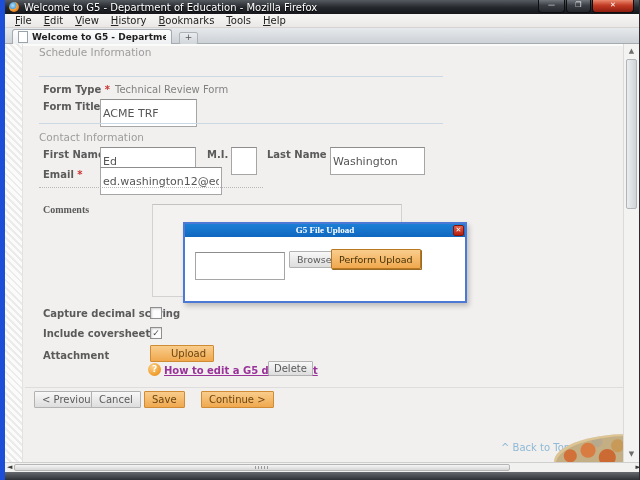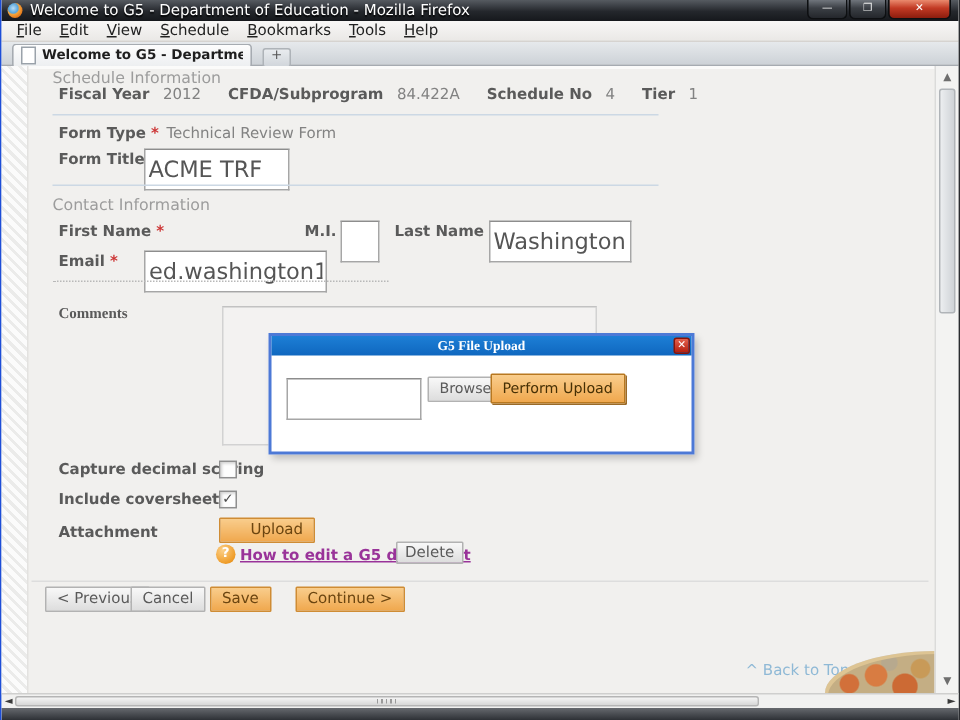--- a/index.html
+++ b/index.html
@@ -1,19 +1,19 @@
 <!DOCTYPE html>
 <html><head>
 <meta charset="utf-8">
 <style>
   html,body { margin:0; padding:0; background:#888; }
   .screen {
     position:relative; width:640px; height:480px; overflow:hidden;
     font-family:"DejaVu Sans","Liberation Sans",sans-serif;
-    background:#f1f0ee; border-left:1px solid #1d4ed8; border-right:1px solid #2a2c30; box-sizing:border-box;
+    background:#f1f0ee; border-left:5px solid #1d4ed8; border-right:1px solid #2a2c30; box-sizing:border-box;
   }
   
   .titlebar { position:absolute; top:0; left:0; width:100%; height:14px;
     background:linear-gradient(#565b61,#24272c 55%,#16181c); display:flex; align-items:center; }
   .fx-icon { width:10px; height:10px; border-radius:50%; margin:0 5px 0 4px; flex:0 0 auto;
     background:radial-gradient(circle at 38% 35%, #bcdff5 0%, #58a6dc 36%, #f4a43c 46%, #e07014 78%, #b44e08 100%); }
   .title-text { color:#fff; font-size:10px; line-height:13px; white-space:nowrap; text-shadow:0 1px 1px #000; }
   .win-controls { position:absolute; right:5px; top:0; display:flex; gap:1px; }
   .win-btn { height:13px; border:1px solid #0d0f11; border-top:none; border-radius:0 0 4px 4px;
     background:linear-gradient(#70757c,#3b3f45 45%,#24272c); color:#e9e9e9; font-size:7px; line-height:11px; text-align:center; box-sizing:border-box; }
@@ -41,21 +41,21 @@
   .flabel { position:absolute; font-size:10px; font-weight:bold; color:#5a5a5a; white-space:nowrap; }
   .fvalue { position:absolute; font-size:10px; color:#828282; white-space:nowrap; }
   .req { color:#cc3333; font-weight:bold; }
   .sched-row { position:absolute; left:38px; top:58px; display:flex; align-items:baseline; white-space:nowrap; }
   .sched-row .lab { font-size:10px; font-weight:bold; color:#5a5a5a; margin-right:9px; }
   .sched-row .val { font-size:10px; color:#828282; margin-right:18px; }
   .divider-blue { position:absolute; height:1px; background:#ccd8e4; }
   .divider-grey { position:absolute; height:1px; background:#dddddd; }
   .divider-dot { position:absolute; height:0; border-top:1px dotted #b8b8b8; }
   .tinput { position:absolute; height:14px; border:1px solid #a6a6a6; border-top-color:#8d8d8d;
-    background:#fff; font-size:15px; color:#555; padding:13px 2px; box-sizing:border-box; font-family:inherit; }
+    background:#fff; font-size:11px; color:#555; padding:13px 2px; box-sizing:border-box; font-family:inherit; }
   .comments-box { position:absolute; left:147px; top:204px; width:250px; height:93px;
     background:#f3f2f1; border:1px solid #d2d2d2; border-top-color:#c2c2c2; resize:none; box-sizing:border-box; font-family:inherit; font-size:10px; color:#555; }
   .checkbox { position:absolute; width:12px; height:12px; background:#fdfdfd; border:1px solid #8f8f8f;
     box-shadow:inset 1px 1px 2px rgba(0,0,0,.18); font-size:9px; line-height:11px; text-align:center; color:#4a4a4a; box-sizing:border-box; }
   .btn { position:absolute; font-family:inherit; font-size:10px; padding:2px 7px; border-radius:1px; white-space:nowrap; }
   .btn-grey { background:linear-gradient(#f8f8f8,#dddddd); border:1px solid #b2b2b2; color:#5a5a5a; }
   .btn-orange { background:linear-gradient(#f9cd8c,#f0a84e); border:1px solid #cf8c34; color:#6b4510; }
   .q-icon { position:absolute; left:143px; top:363px; width:13px; height:13px; border-radius:50%;
     background:radial-gradient(circle at 35% 30%, #fcd088, #ef9c28 70%, #d07f10); color:#fff;
     font-weight:bold; font-size:9px; text-align:center; line-height:13px; }
@@ -112,63 +112,54 @@
       <span class="win-btn min">—</span>
       <span class="win-btn max">❐</span>
       <span class="win-btn close">✕</span>
     </span>
   </div>
 
   <div class="menubar">
     <span class="menu-item">File</span>
     <span class="menu-item">Edit</span>
     <span class="menu-item">View</span>
-    <span class="menu-item">Schedule</span>
+    <span class="menu-item">History</span>
     <span class="menu-item">Bookmarks</span>
     <span class="menu-item">Tools</span>
     <span class="menu-item">Help</span>
   </div>
 
   <div class="tabbar">
     <div class="tab">
       <span class="page-icon"></span>
       <span class="tab-label">Welcome to G5 - Department of Edu...</span>
     </div>
     <span class="newtab-btn">+</span>
   </div>
 
   <div class="content"></div>
   <div class="stripe"></div>
 
   <div class="sec-heading" style="left:34px; top:46px;">Schedule Information</div>
 
-  <div class="sched-row">
-    <span class="lab">Fiscal Year</span>
-    <span class="val">2012</span>
-    <span class="lab">CFDA/Subprogram</span>
-    <span class="val">84.422A</span>
-    <span class="lab">Schedule No</span>
-    <span class="val">4</span>
-    <span class="lab">Tier</span>
-    <span class="val">1</span>
-  </div>
 
   <div class="divider-blue" style="left:34px; top:76px; width:404px;"></div>
 
   <div class="flabel" style="left:38px; top:84px;"><span>Form Type</span> <span class="req">*</span></div>
   <div class="fvalue" style="left:110px; top:84px;">Technical Review Form</div>
 
   <div class="flabel" style="left:38px; top:101px;"><span>Form Title</span> <span class="req">*</span></div>
   <input class="tinput" style="left: 95px; top: 99px; width: 97px;" value="ACME TRF">
 
   <div class="divider-blue" style="left:34px; top:123px; width:404px;"></div>
 
   <div class="sec-heading" style="left:34px; top:131px;">Contact Information</div>
 
   <div class="flabel" style="left:38px; top:149px;"><span>First Name</span> <span class="req">*</span></div>
+  <input class="tinput" style="left: 95px; top: 147px; width: 96px;" value="Ed">
 
   <div class="flabel" style="left:202px; top:149px;">M.I.</div>
   <input class="tinput" style="left: 226px; top: 147px; width: 26px;" value="">
 
   <div class="flabel" style="left:262px; top:149px;"><span>Last Name</span> <span class="req">*</span></div>
   <input class="tinput" style="left: 325px; top: 147px; width: 95px;" value="Washington">
 
   <div class="flabel" style="left:38px; top:169px;"><span>Email</span> <span class="req">*</span></div>
   <input class="tinput" style="left: 95px; top: 167px; width: 122px;" value="ed.washington12@ed.gov">
 

